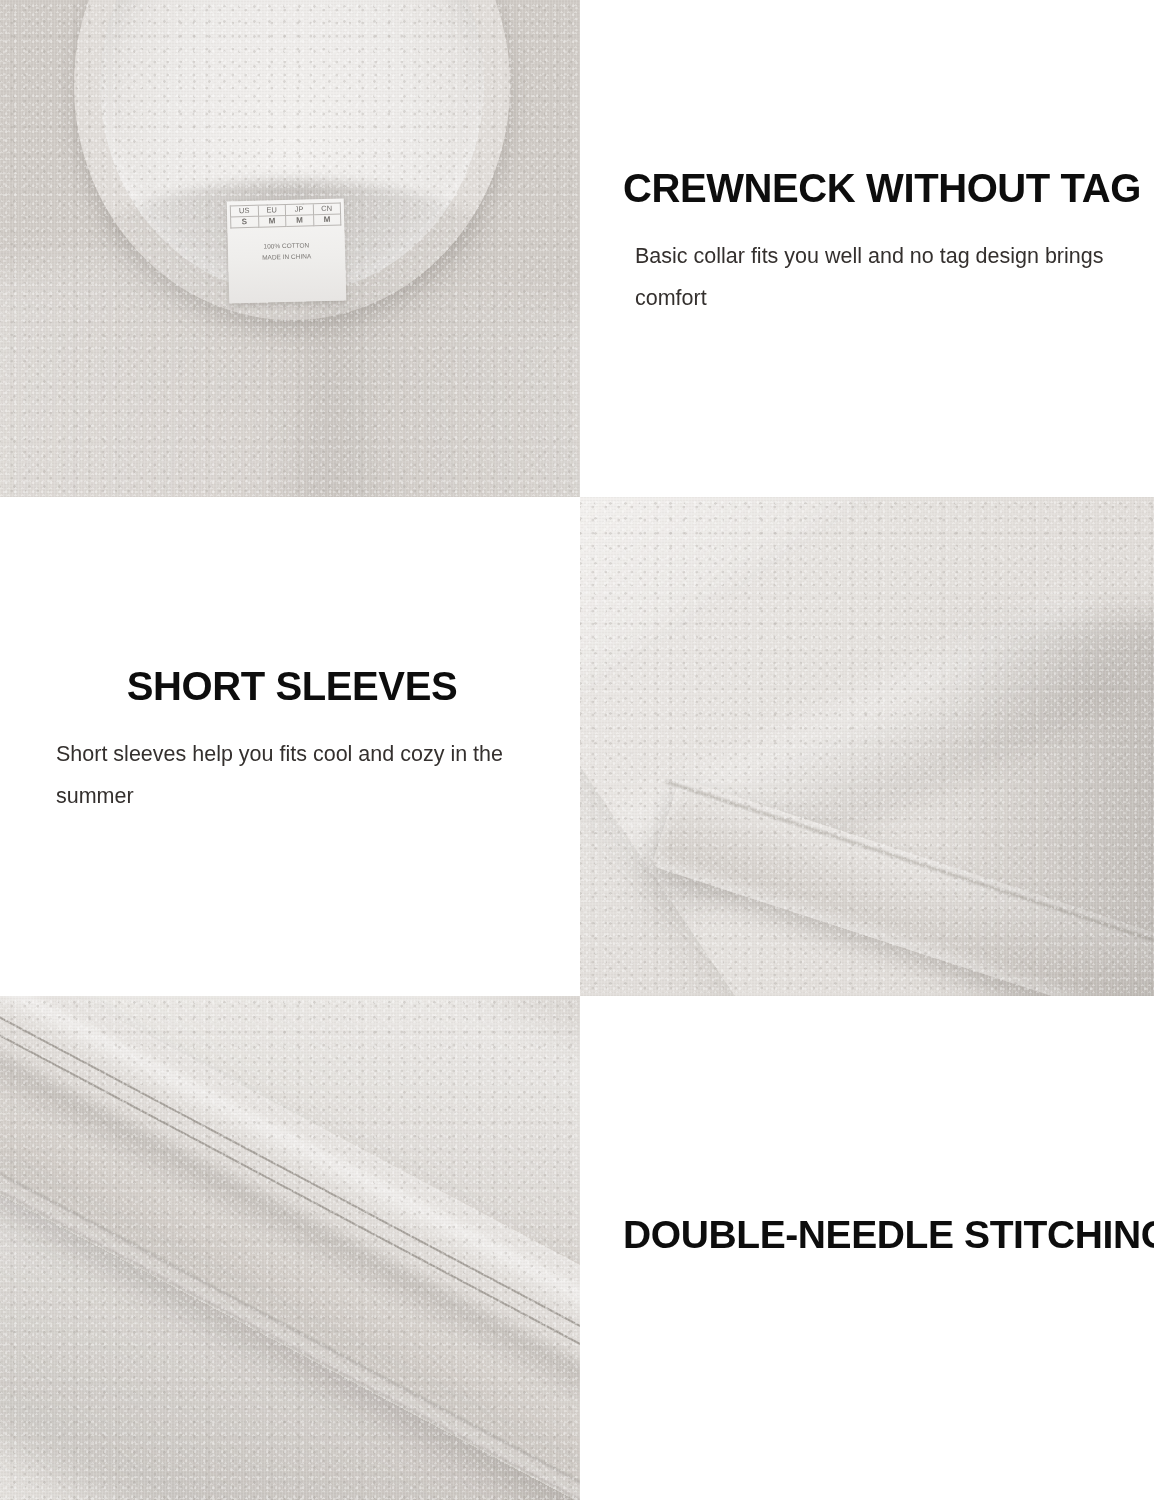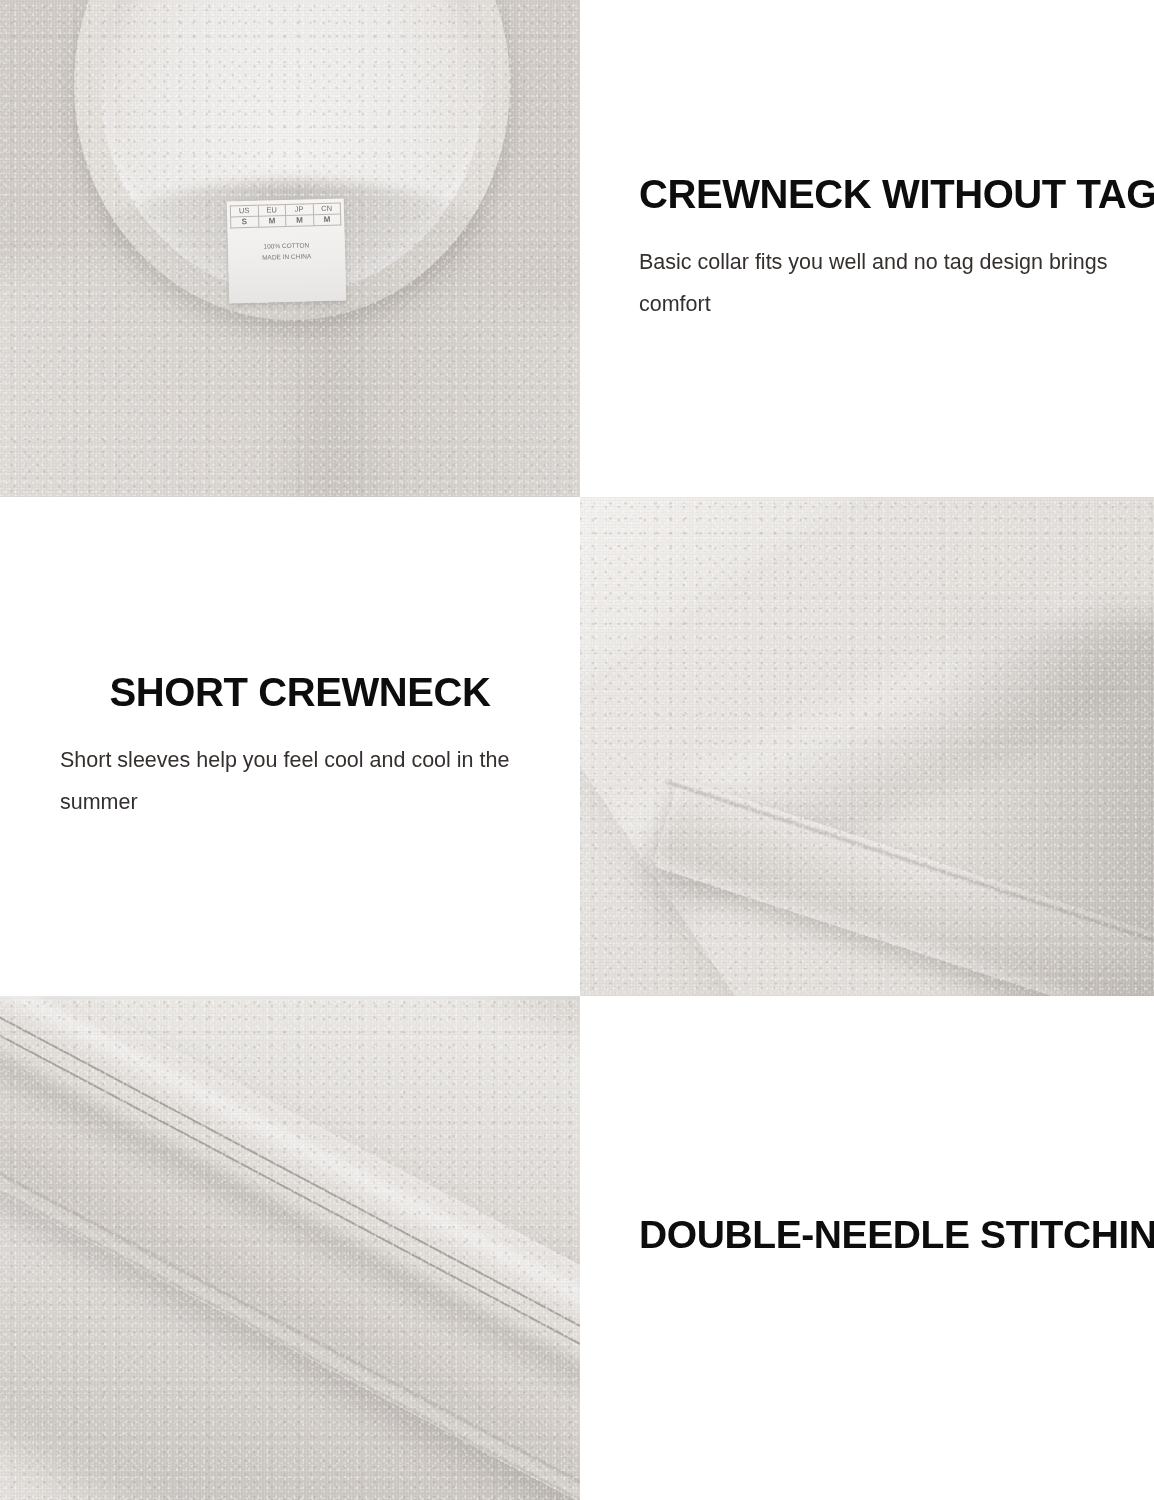--- a/index.html
+++ b/index.html
@@ -27,21 +27,20 @@
     position: relative;
     overflow: hidden;
   }
 
   
   .text-cell {
     display: flex;
     flex-direction: column;
     justify-content: center;
     background: #ffffff;
-    padding-left: 16px;
   }
   .text-inner {
     padding: 0 40px 0 44px;
   }
   .text-inner.right {
     padding: 0 36px 0 43px;
   }
   .feature-title {
     font-family: "Liberation Sans", sans-serif;
     font-weight: bold;
@@ -53,21 +52,21 @@
     white-space: nowrap;
   }
   .feature-title.compact {
     font-size: 39px;
   }
   .feature-desc {
     font-family: "Liberation Sans", sans-serif;
     font-size: 21.5px;
     color: #34302e;
     line-height: 1.95;
-    margin: 0;
+    margin: 12px;
     max-width: 470px;
     font-weight: 400;
   }
   .center-title {
     text-align: center;
   }
 
   
   .photo {
     background-color: #d9d5d1;
@@ -398,22 +397,22 @@
 
   <div class="cell text-cell">
     <div class="text-inner right">
       <h2 class="feature-title">CREWNECK WITHOUT TAG</h2>
       <p class="feature-desc">Basic collar fits you well and no tag design brings comfort</p>
     </div>
   </div>
 
   <div class="cell text-cell">
     <div class="text-inner">
-      <h2 class="feature-title center-title">SHORT CREWNECK</h2>
-      <p class="feature-desc">Short sleeves help you feel cool and cool in the summer</p>
+      <h2 class="feature-title center-title">SHORT SLEEVES</h2>
+      <p class="feature-desc">Short sleeves help you fits cool and cozy in the summer</p>
     </div>
   </div>
 
   <div class="cell photo">
     <div class="sleeve-bg"></div>
     <div class="sleeve-corner"></div>
     <div class="sleeve-body"></div>
     <div class="sleeve-fold"></div>
     <div class="sleeve-hem"></div>
     <div class="sleeve-hem-line"></div>

